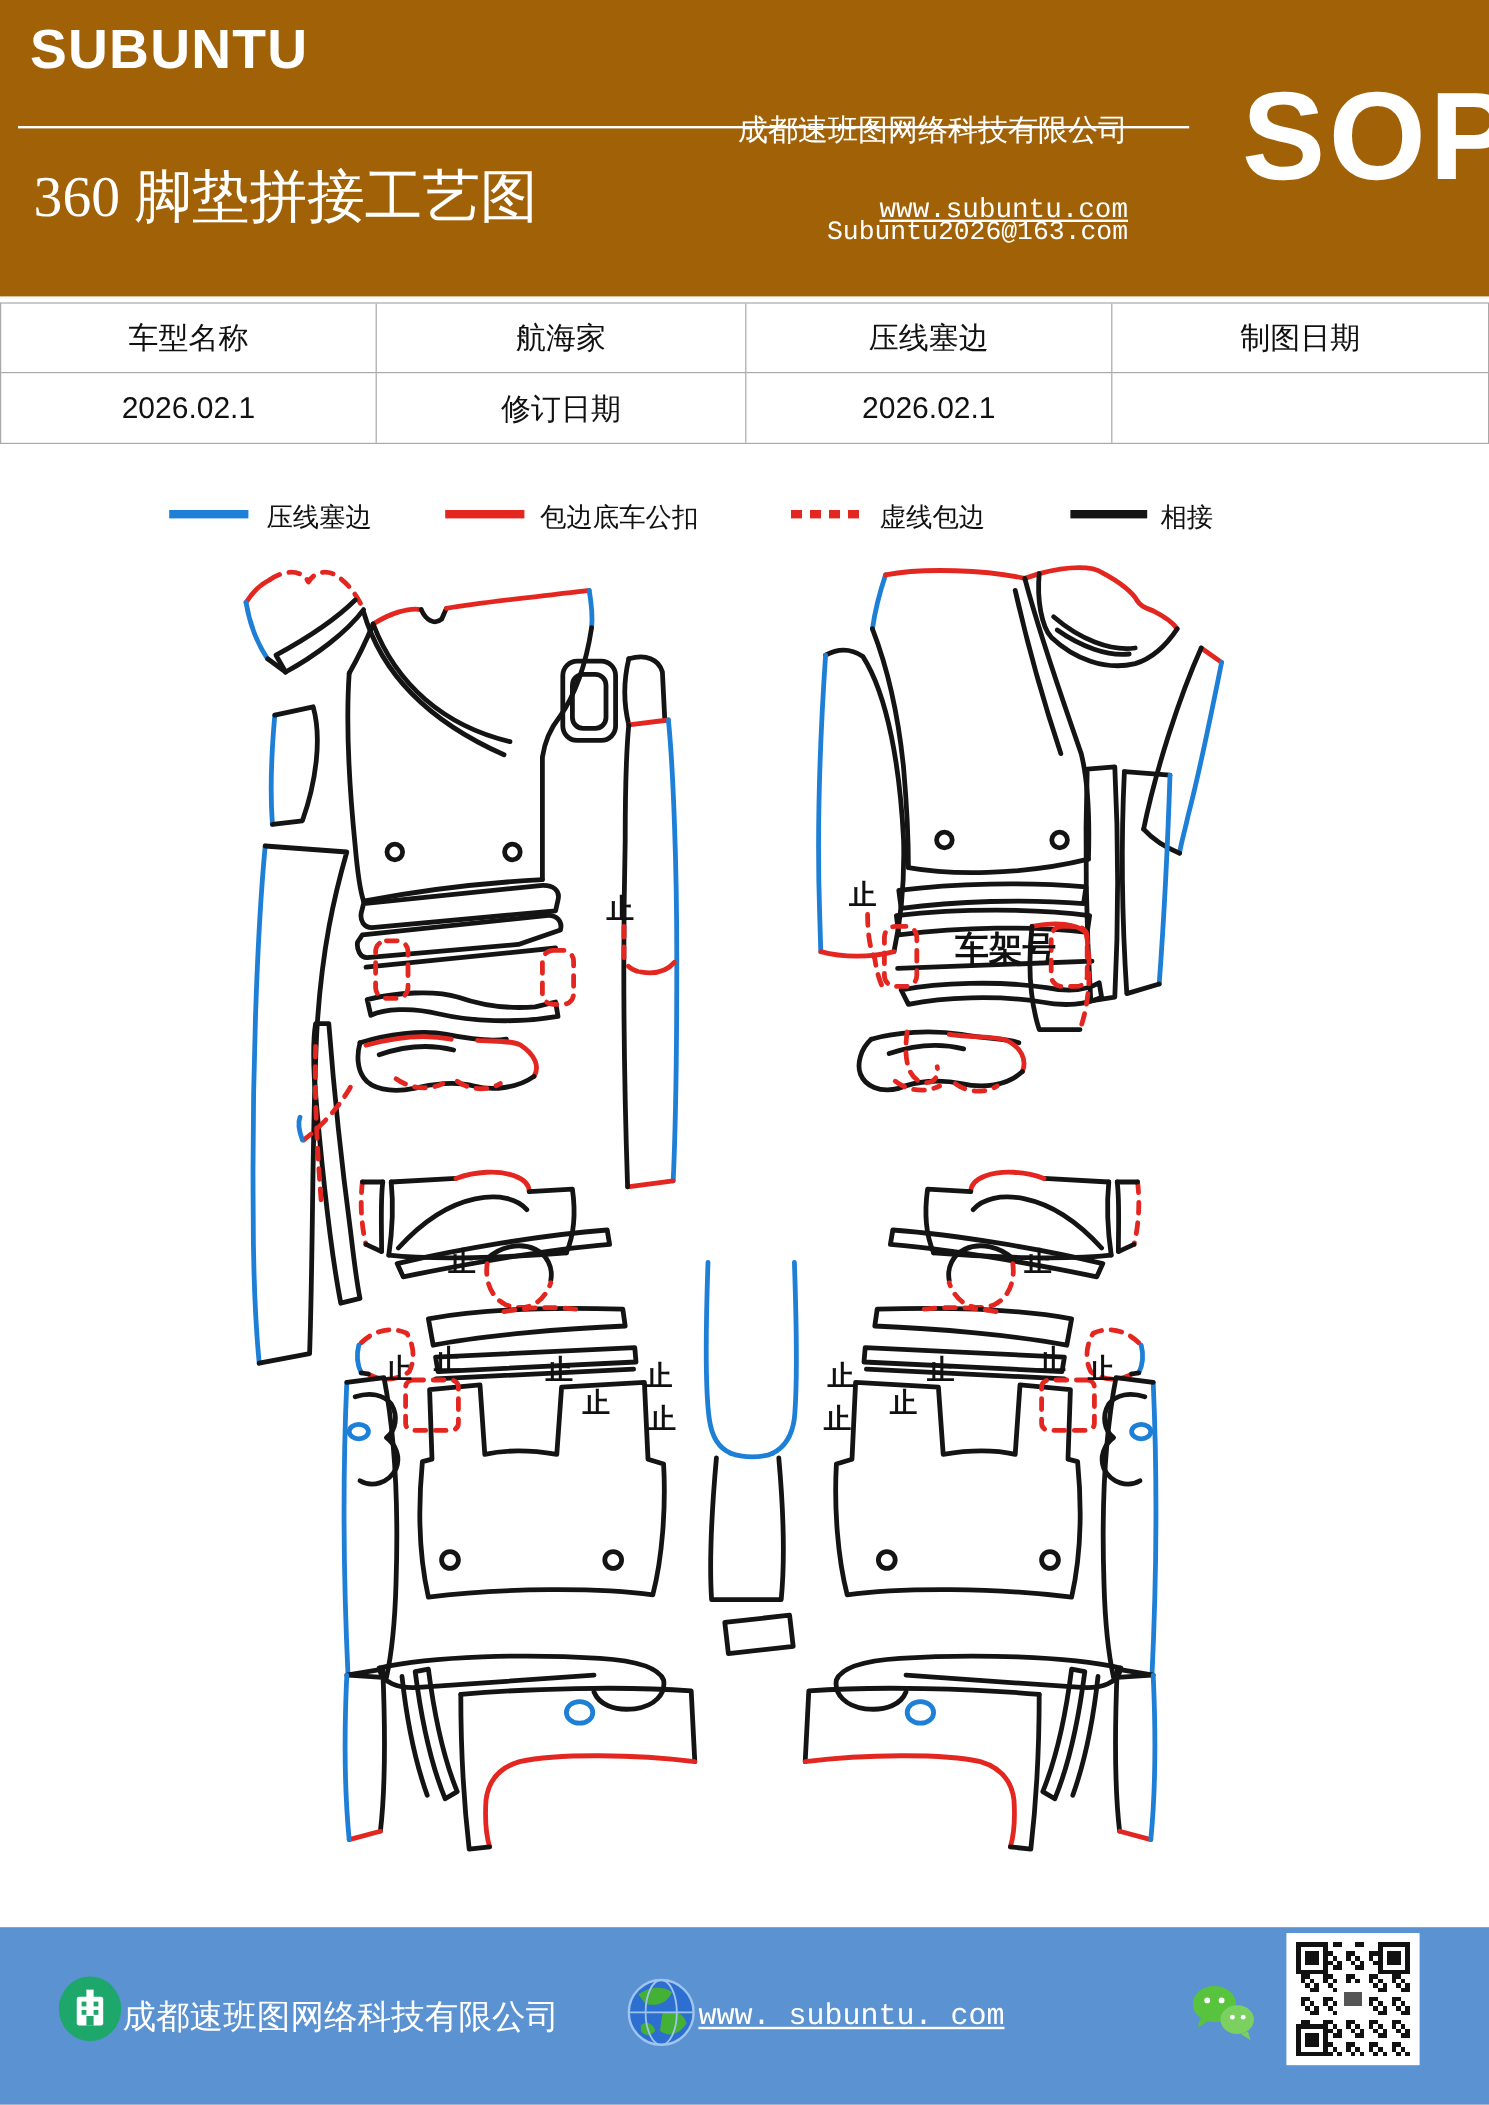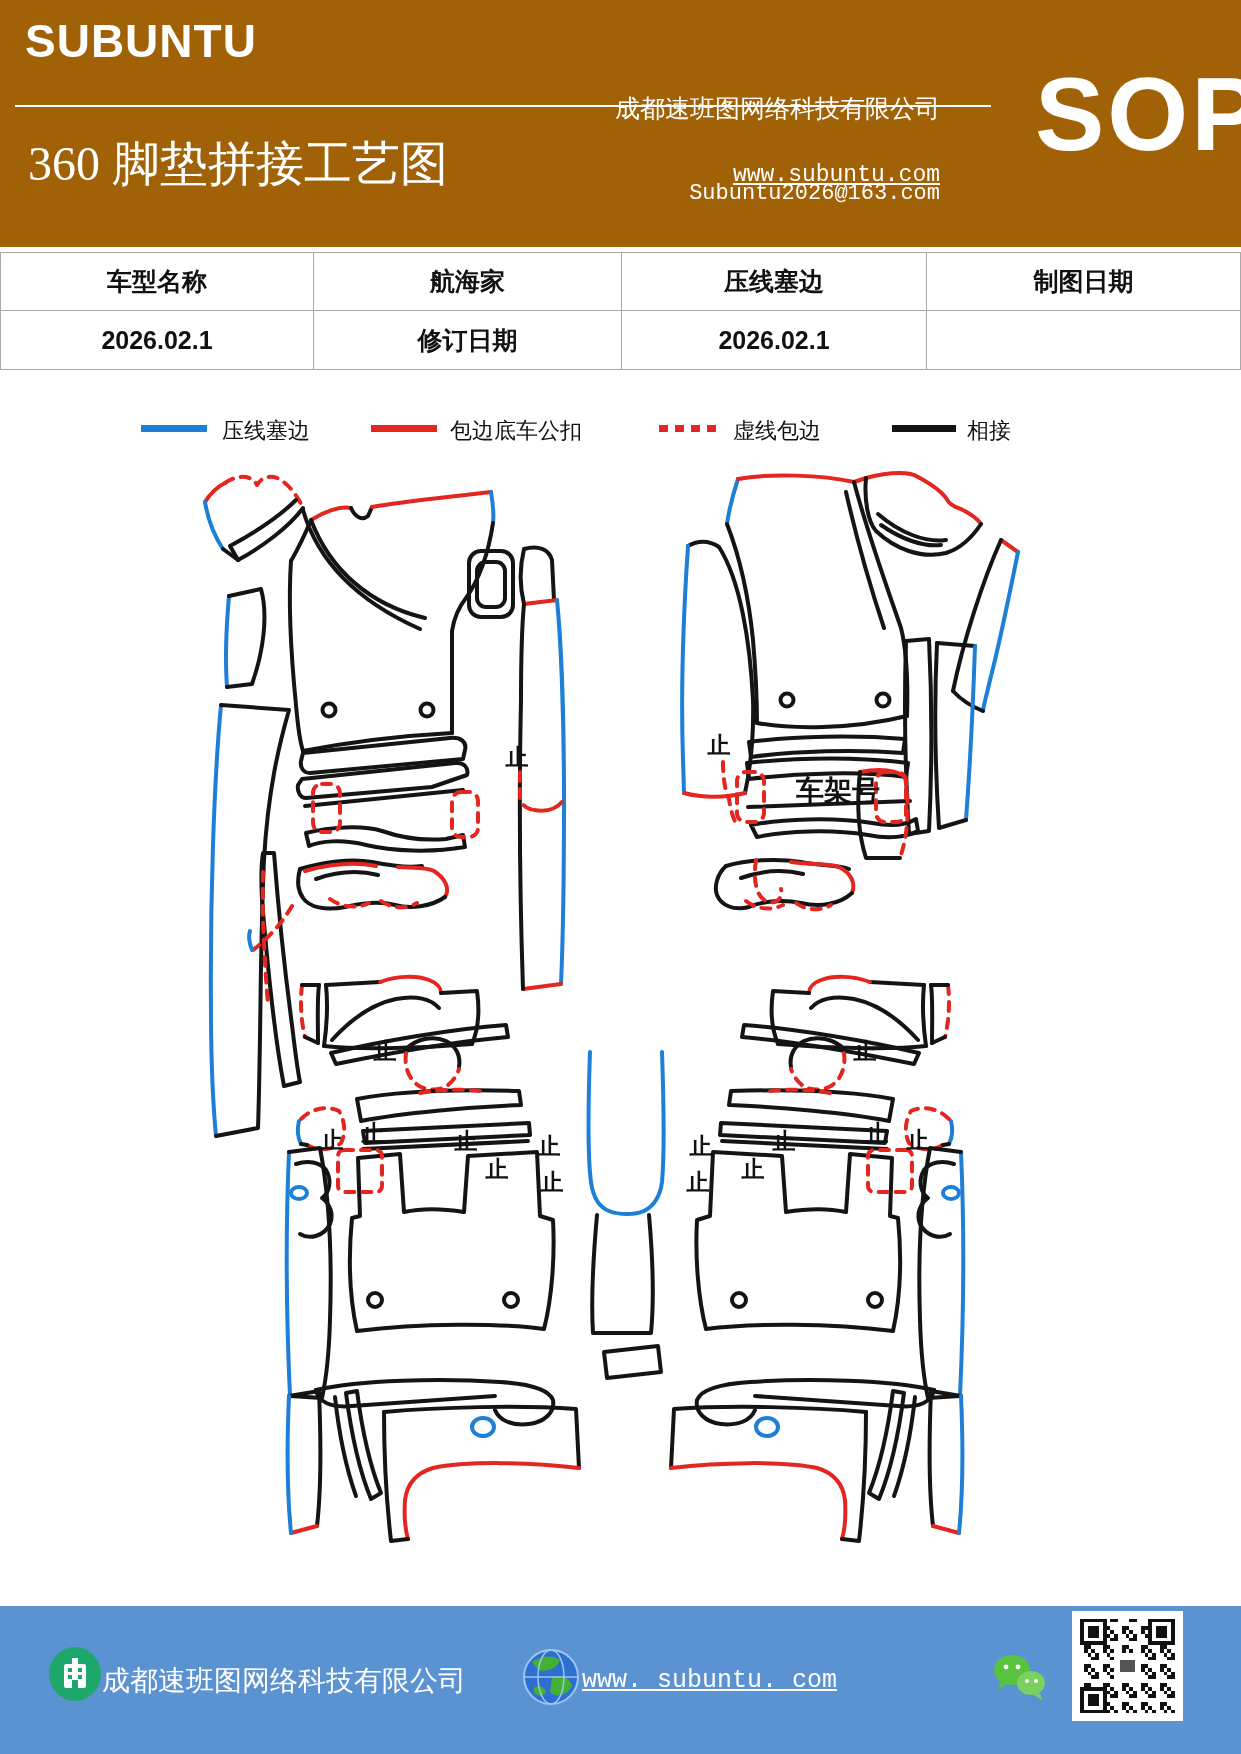--- a/index.html
+++ b/index.html
@@ -15,21 +15,21 @@
   .hdr-company{position:absolute;left:540px;top:92px;width:400px;text-align:right;color:#fff;
         font-size:25px;font-family:"Liberation Serif",serif;}
   .hdr-site{position:absolute;left:540px;top:150px;width:400px;text-align:right;color:#fff;
         font-size:23px;text-decoration:underline;font-family:"Liberation Mono",monospace;margin-top:12px;}
   .hdr-mail{position:absolute;left:540px;top:181px;width:400px;text-align:right;color:#fff;
         font-size:22px;font-family:"Liberation Mono",monospace;}
   .sop{position:absolute;left:1035px;top:62px;color:#fff;font-size:104px;font-weight:bold;
         letter-spacing:3px;line-height:1;font-family:"Liberation Sans",sans-serif;}
   
   .tbl{position:absolute;left:0;top:252px;width:1239px;height:116px;border:1px solid #a9a9a9;
-       display:grid;grid-template-columns:313px 308px 305px 1fr;grid-template-rows:58px 58px;font-weight:bold;}
+       display:grid;grid-template-columns:313px 308px 305px 1fr;grid-template-rows:58px 58px;}
   .tbl .cell{border-right:1px solid #a9a9a9;border-bottom:1px solid #a9a9a9;
        display:flex;align-items:center;justify-content:center;font-size:25px;color:#111;}
   .tbl .cell:nth-child(4n){border-right:none;}
   .tbl .cell:nth-child(n+5){border-bottom:none;}
   .zh{font-family:"Liberation Serif",serif;}
   .en{font-family:"Liberation Sans",sans-serif;font-size:24px;}
   .lg-swatch{position:absolute;top:425px;height:7px;}
   .lg-label{position:absolute;top:416px;font-size:22px;color:#111;font-family:"Liberation Serif",serif;}
   #lg-s0{left:141px;width:66px;background:#1d7fd6;}
   #lg-l0{left:222px;}

